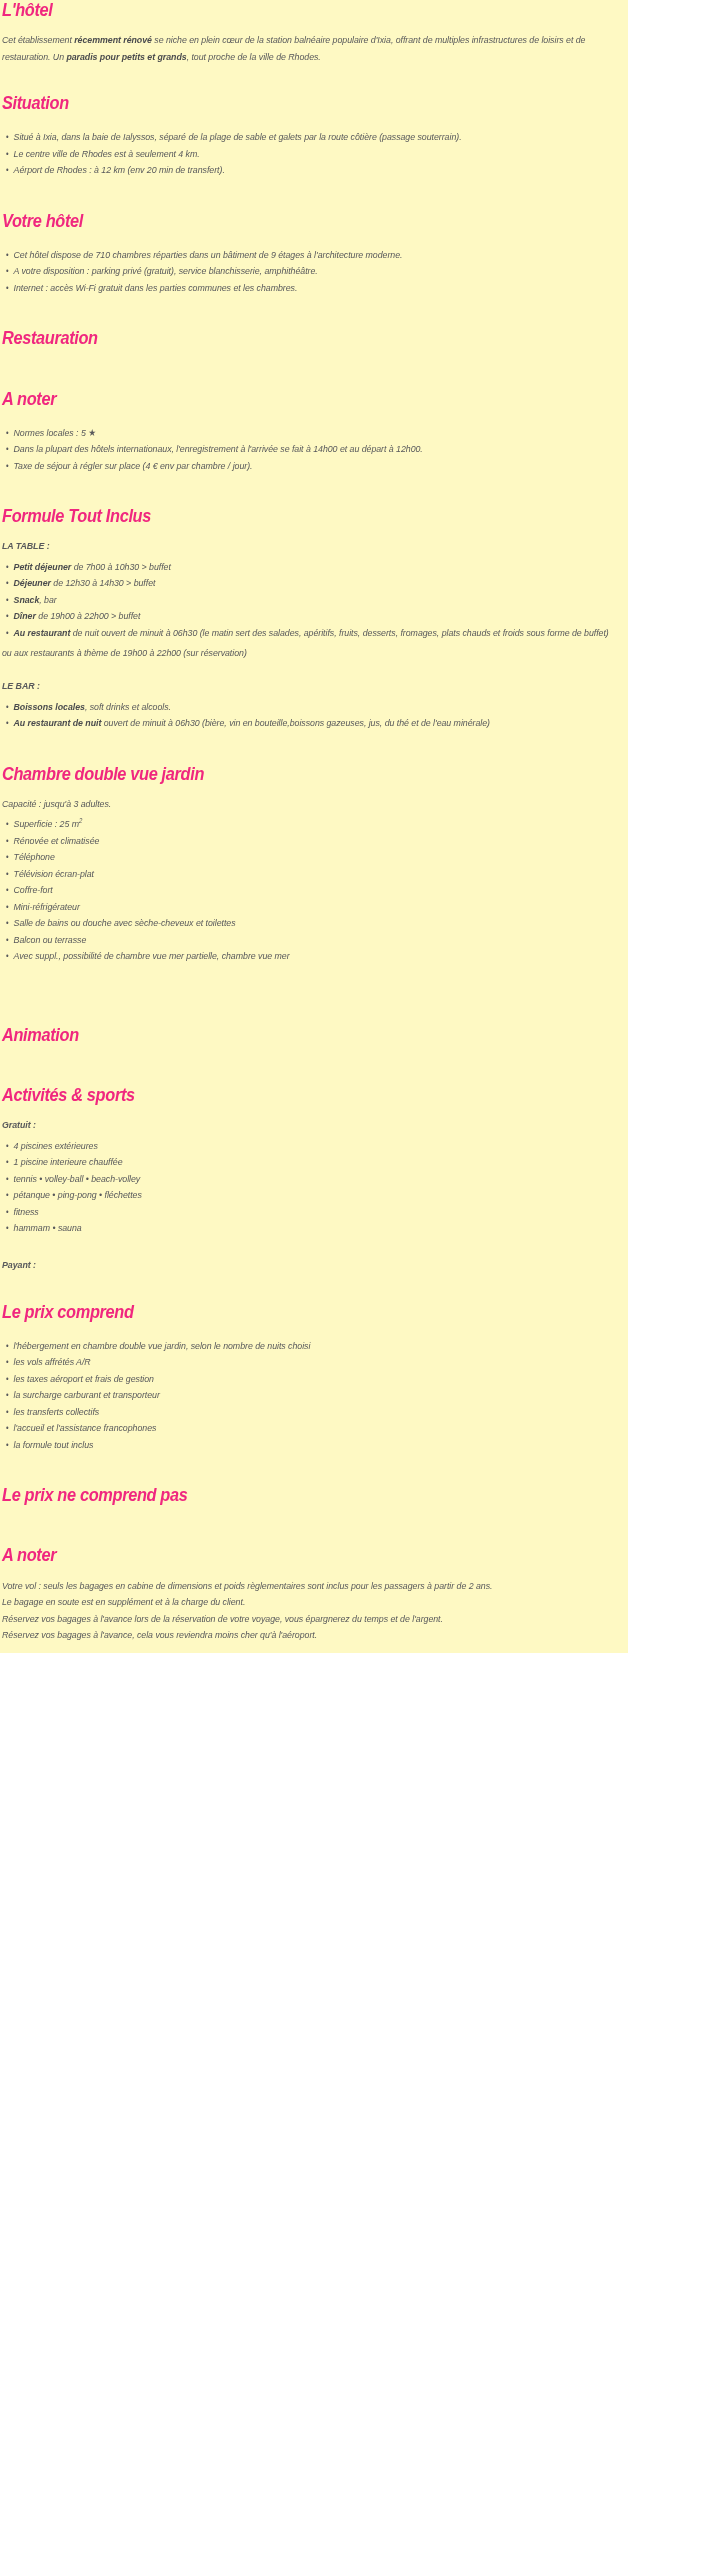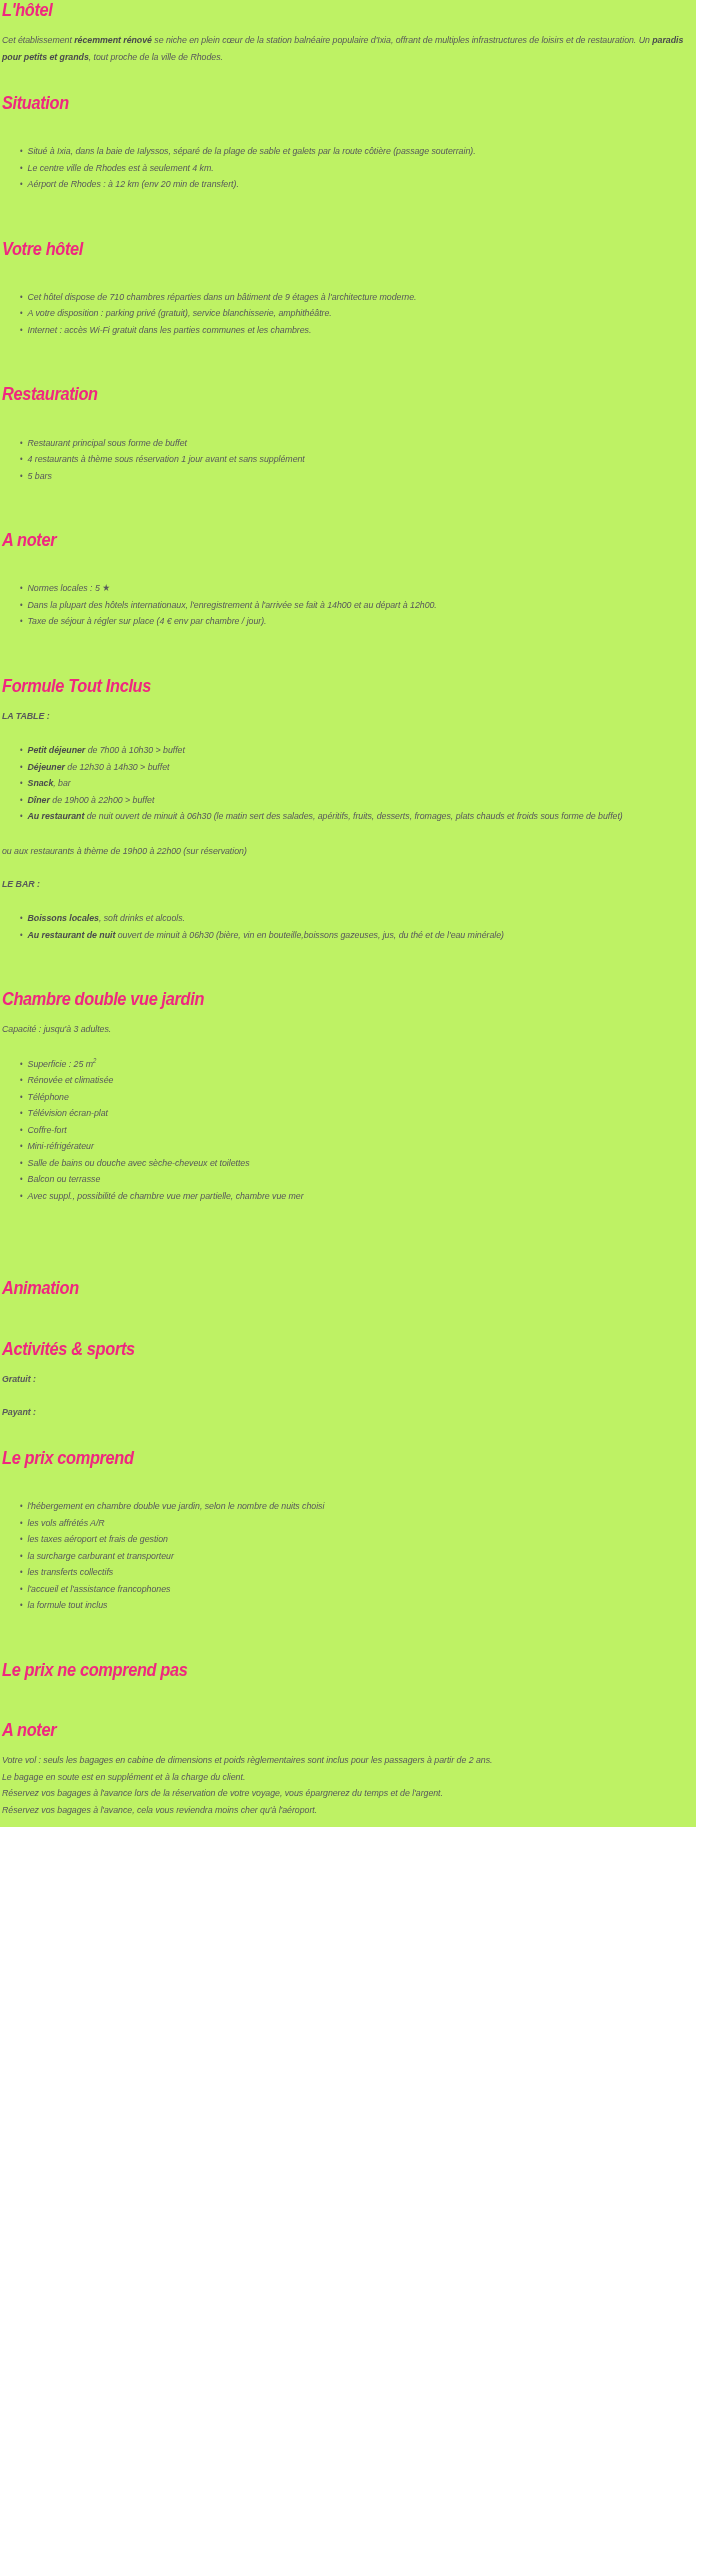--- a/index.html
+++ b/index.html
@@ -7,24 +7,24 @@
     margin: 0;
     padding: 0;
     background: #ffffff;
   }
   body {
     width: 712px;
     font-family: "Liberation Sans", "DejaVu Sans", sans-serif;
     color: #58595b;
   }
   .page {
-    width: 696px;
+    width: 628px;
     box-sizing: border-box;
     padding: 0 1.9px 9.4px 1.9px;
-    background: #bef264;
+    background: #fef9c3;
   }
   
   h2.section-title {
     font-family: "Liberation Sans", "DejaVu Sans", sans-serif;
     font-style: italic;
     font-weight: 700;
     font-size: 19px;
     line-height: 1.05;
     letter-spacing: -0.4px;
     color: #f0277f;
@@ -52,21 +52,21 @@
     transform: scaleX(0.9);
     transform-origin: left center;
     width: 111%;
   }
   .para b, .line b, li.bullet b, .strong {
     font-weight: 700;
     color: #4a4b4d;
   }
   ul.bullets {
     list-style: none;
-    margin: 18px;
+    margin: 4px;
     padding: 0;
   }
   li.bullet {
     position: relative;
     padding-left: 8.4px;
   }
   li.bullet::before {
     content: "\2022";
     position: absolute;
     left: 0;
@@ -114,25 +114,20 @@
         <li class="bullet">Cet hôtel dispose de 710 chambres réparties dans un bâtiment de 9 étages à l'architecture moderne.</li>
         <li class="bullet">A  votre disposition : parking privé (gratuit), service blanchisserie, amphithéâtre.</li>
         <li class="bullet">Internet : accès Wi-Fi gratuit dans les parties communes et les chambres.</li>
       </ul>
   </div>
   <div class="gap-between-sections"></div>
 
   <div class="section">
     <h2 class="section-title">Restauration</h2>
     <div class="gap-after-title"></div>
-    <ul class="bullets">
-        <li class="bullet">Restaurant principal sous forme de buffet</li>
-        <li class="bullet">4 restaurants à thème sous réservation 1 jour avant et sans supplément</li>
-        <li class="bullet">5 bars</li>
-      </ul>
   </div>
   <div class="gap-between-sections"></div>
 
   <div class="section">
     <h2 class="section-title">A noter</h2>
     <div class="gap-after-title"></div>
     <ul class="bullets">
         <li class="bullet">Normes locales : 5 <span class="star">★</span></li>
         <li class="bullet">Dans la plupart des hôtels internationaux, l'enregistrement à l'arrivée se fait à 14h00 et au départ à 12h00.</li>
         <li class="bullet">Taxe de séjour à régler sur place (4 € env par chambre / jour).</li>
@@ -187,20 +182,28 @@
     <h2 class="section-title">Animation</h2>
     <div class="gap-after-title"></div>
   </div>
   <div class="gap-between-sections"></div>
 
   <div class="section">
     <h2 class="section-title">Activités &amp; sports</h2>
     <div class="gap-after-title"></div>
     <div>
         <div class="line label">Gratuit :</div>
+        <ul class="bullets">
+          <li class="bullet">4 piscines extérieures</li>
+          <li class="bullet">1 piscine interieure chauffée</li>
+          <li class="bullet">tennis • volley-ball •  beach-volley</li>
+          <li class="bullet">pétanque • ping-pong • fléchettes</li>
+          <li class="bullet">fitness</li>
+          <li class="bullet">hammam • sauna</li>
+        </ul>
         <div class="blank-line"></div>
         <div class="line label">Payant :</div>
       </div>
   </div>
   <div class="gap-between-sections"></div>
 
   <div class="section">
     <h2 class="section-title">Le prix comprend</h2>
     <div class="gap-after-title"></div>
     <ul class="bullets">

